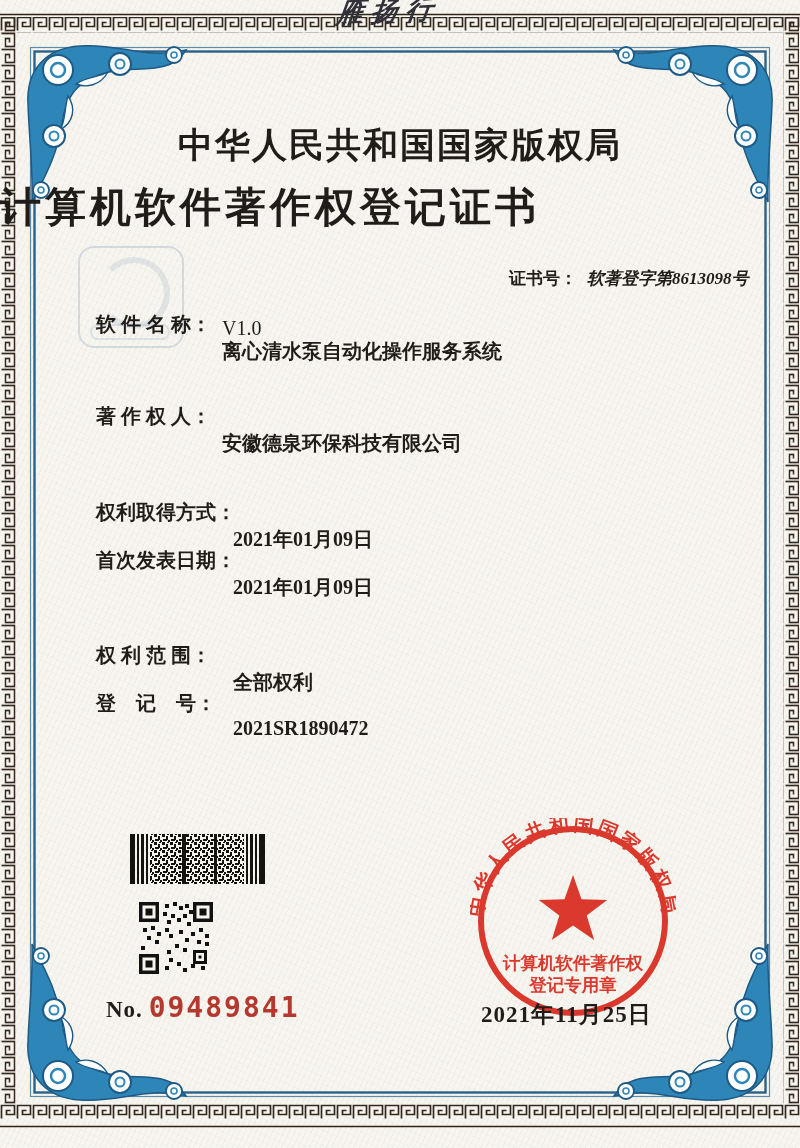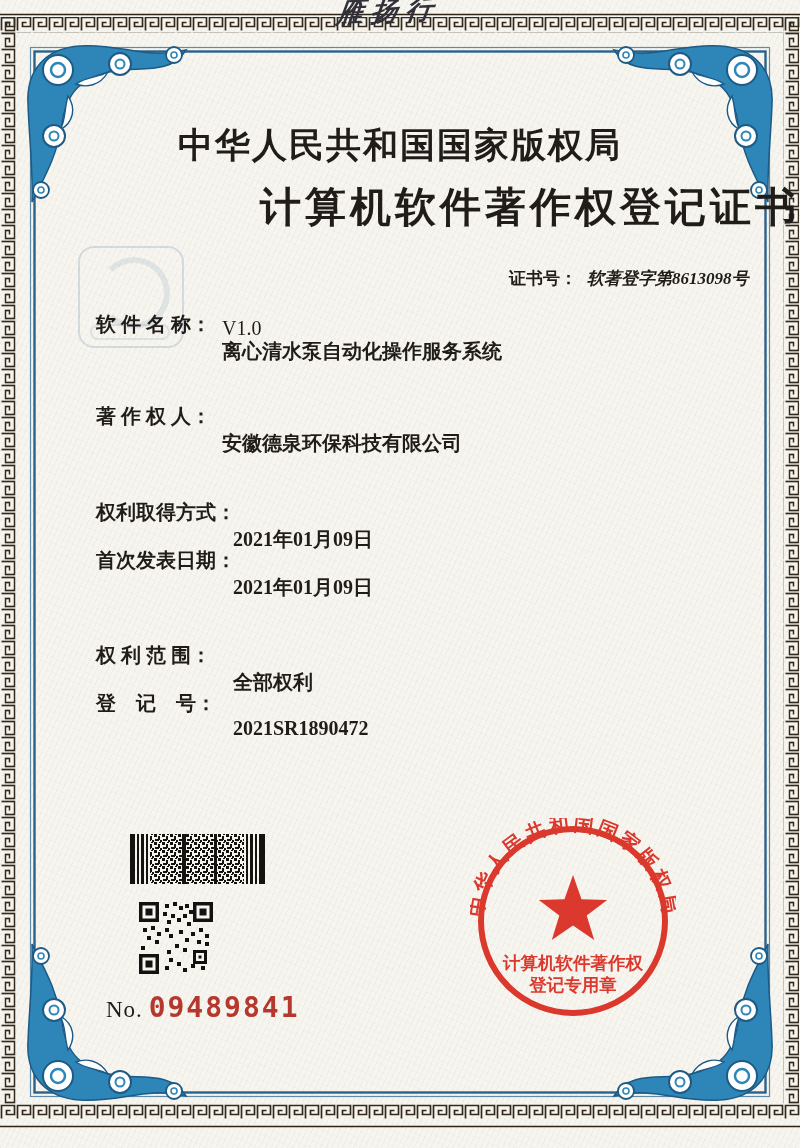--- a/index.html
+++ b/index.html
@@ -25,39 +25,39 @@
   }
   .watermark::before{
     content:"";position:absolute;left:18px;top:9px;width:60px;height:60px;
     border:6px solid rgba(120,150,185,.17);border-left-color:transparent;border-radius:50%;
   }
   .watermark::after{
     content:"";position:absolute;left:10px;bottom:6px;width:76px;height:12px;
     border:2px solid rgba(120,150,185,.20);border-radius:8px;
   }
   .title1{left:0;right:0;top:122px;text-align:center;font-size:35px;font-weight:700;letter-spacing:2px;}
-  .title2{left:0;right:0;top:180px;text-align:right;font-size:41px;font-weight:700;letter-spacing:4px;}
+  .title2{left:0;right:0;top:180px;text-align:left;font-size:41px;font-weight:700;letter-spacing:4px;}
   .cert-no{left:492px;top:247px;font-size:17px;font-weight:700;white-space:pre;}
   .cert-no .v{margin-left:10px;font-style:italic;}
   .field-row{left:76px;font-size:20px;font-weight:700;white-space:pre;width:660px;}
   .field-row .lbl{display:inline-block;}
   .field-row .val{position:absolute;left:150px;white-space:pre;}
   .row-wide .val{left:146px;}
   .r1{top:288px;} .r1b{left:222px;top:317px;font-size:20px;font-weight:400;}
   .r2{top:380px;}
   .r3{top:476px;} .r4{top:524px;} .r5{top:571px;} .r6{top:619px;} .r7{top:667px;}
   .r3 .val,.r4 .val,.r5 .val,.r6 .val,.r7 .val{left:157px;}
   .statement{
     left:62px;top:722px;width:684px;font-size:20.5px;font-weight:700;
     line-height:47px;text-indent:2.05em;letter-spacing:.5px;text-align:justify;
   }
   .barcode{left:130px;top:834px;}
   .qrcode{left:139px;top:902px;}
   .serial{left:106px;top:991px;font-size:23px;white-space:nowrap;}
-  .serial .no{font-weight:400;letter-spacing:1px;}
+  .serial .no{font-weight:700;letter-spacing:1px;}
   .serial .num{
     font-family:"DejaVu Sans Mono","Liberation Mono",monospace;
     font-weight:700;color:#b5382e;font-size:28px;letter-spacing:2px;margin-left:0;
   }
   .seal{left:470px;top:818px;opacity:.93;}
   .seal text{font-family:"Liberation Serif","DejaVu Serif",serif;}
   .issue-date{left:481px;top:999px;font-size:23px;font-weight:700;letter-spacing:1px;}
 </style>
 </head>
 <body>
@@ -234,14 +234,15 @@
     <circle r="92" fill="none" stroke-width="6" stroke="#d92b1f"></circle>
     <path id="sealArc" d="M -74,52 A 90.4,90.4 0 1 1 74,52" fill="none"></path>
     <text font-size="20" font-weight="bold" letter-spacing="3" fill="#d92b1f">
       <textPath href="#sealArc" startOffset="50%" text-anchor="middle">中华人民共和国国家版权局</textPath>
     </text>
     <polygon points="0,-46 8.5,-21.7 34.2,-21.1 13.7,-5.6 21.2,19.1 0,4.4 -21.2,19.1 -13.7,-5.6 -34.2,-21.1 -8.5,-21.7" fill="#d92b1f"></polygon>
     <text y="48" text-anchor="middle" font-size="17.5" font-weight="bold" fill="#d92b1f">计算机软件著作权</text>
     <text y="70" text-anchor="middle" font-size="17.5" font-weight="bold" fill="#d92b1f">登记专用章</text>
   </svg>
 
+  <div class="abs issue-date">2021年11月25日</div>
 
 </div>
 
 </body></html>

